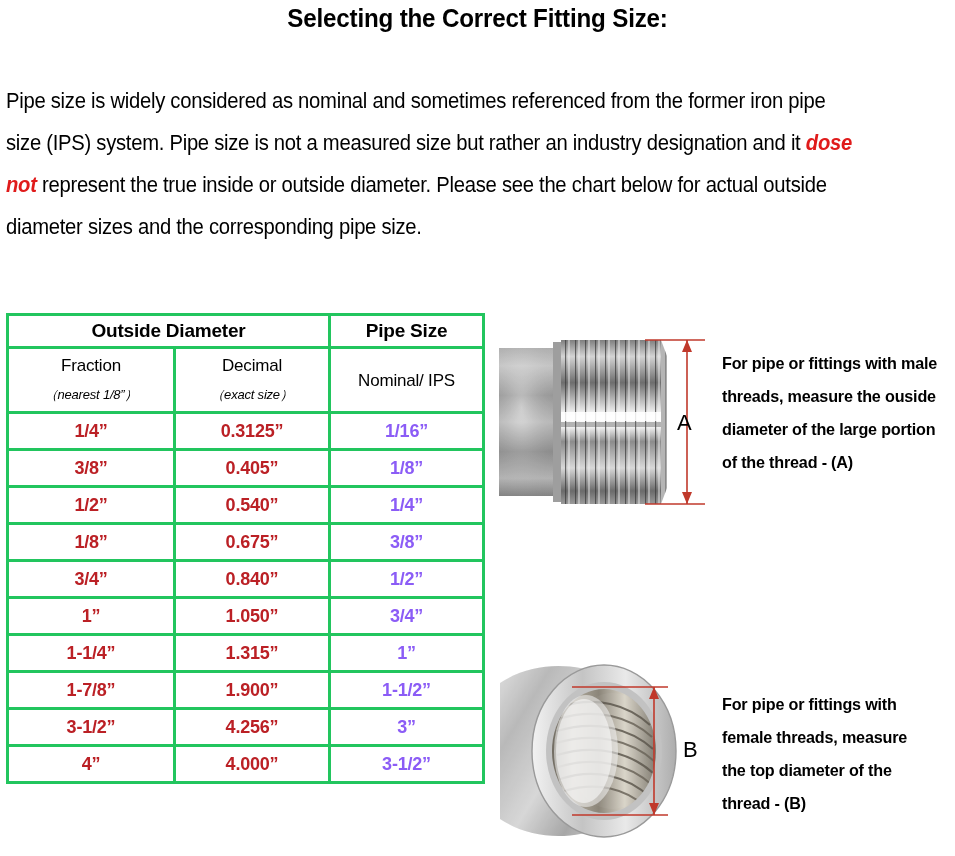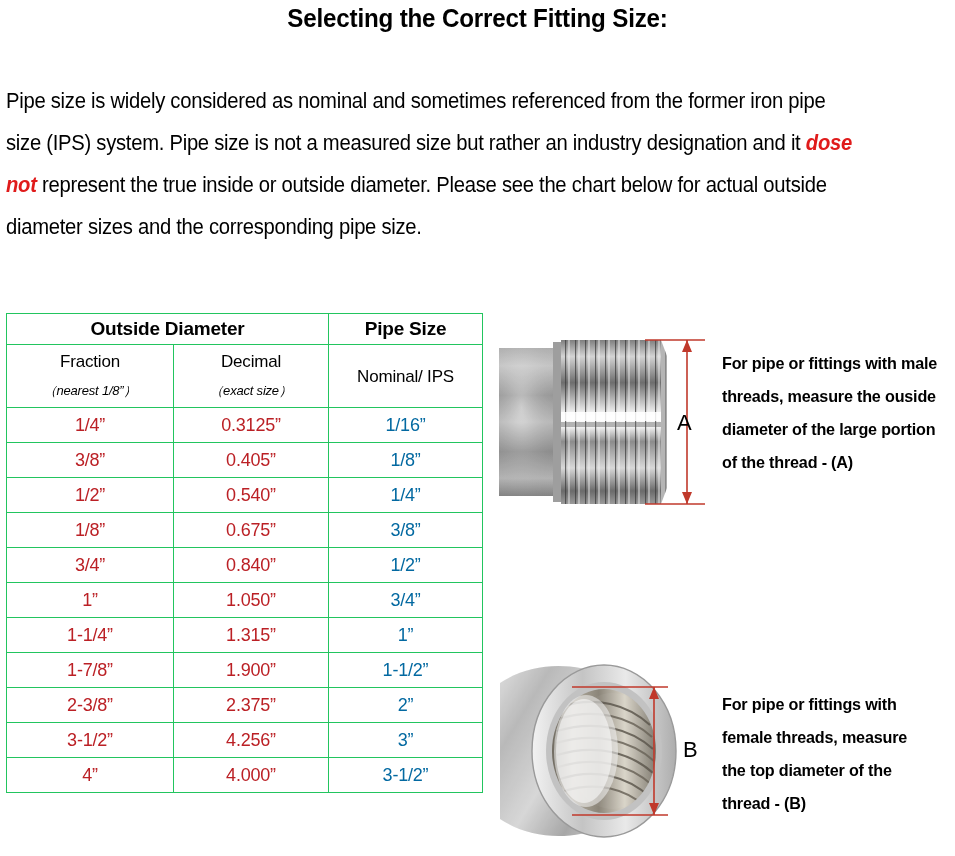--- a/index.html
+++ b/index.html
@@ -60,21 +60,21 @@
     border-collapse: collapse;
     table-layout: fixed;
     background: #ffffff;
   }
   #size-table col.c-frac { width: 167px; }
   #size-table col.c-dec  { width: 155px; }
   #size-table col.c-pipe { width: 154px; }
 
   #size-table th,
   #size-table td {
-    border: 1px solid #22c55e;
+    border: 3px solid #22c55e;
     text-align: center;
     padding: 0;
     font-family: "Liberation Sans", sans-serif;
     margin-left: 44px;
   }
   #size-table tr.head-main th {
     font-size: 19px;
     font-weight: bold;
     height: 30px;
     line-height: 30px;
@@ -90,25 +90,25 @@
   }
   #size-table tr.head-sub th .sub2 {
     display: block;
     font-size: 13px;
     font-style: italic;
   }
   #size-table tbody tr td {
     height: 34px;
     line-height: 34px;
     font-size: 18px;
-    font-weight: normal;
+    font-weight: bold;
     letter-spacing: -0.2px;
   }
   #size-table tbody td.val-red { color: #bb2025; }
-  #size-table tbody td.val-black { color: #0369a1; }
+  #size-table tbody td.val-black { color: #8b5cf6; }
 
   
   .diagram-block {
     position: absolute;
   }
   #block-male   { left: 495px; top: 330px; width: 455px; height: 185px; }
   #block-female { left: 500px; top: 655px; width: 450px; height: 190px; }
 
   .fitting-art {
     position: absolute;
@@ -204,25 +204,20 @@
         <td class="val-red">1-1/4”</td>
         <td class="val-red">1.315”</td>
         <td class="val-black">1”</td>
       </tr>
       <tr>
         <td class="val-red">1-7/8”</td>
         <td class="val-red">1.900”</td>
         <td class="val-black">1-1/2”</td>
       </tr>
       <tr>
-        <td class="val-red">2-3/8”</td>
-        <td class="val-red">2.375”</td>
-        <td class="val-black">2”</td>
-      </tr>
-      <tr>
         <td class="val-red">3-1/2”</td>
         <td class="val-red">4.256”</td>
         <td class="val-black">3”</td>
       </tr>
       <tr>
         <td class="val-red">4”</td>
         <td class="val-red">4.000”</td>
         <td class="val-black">3-1/2”</td>
       </tr>
     </tbody>

